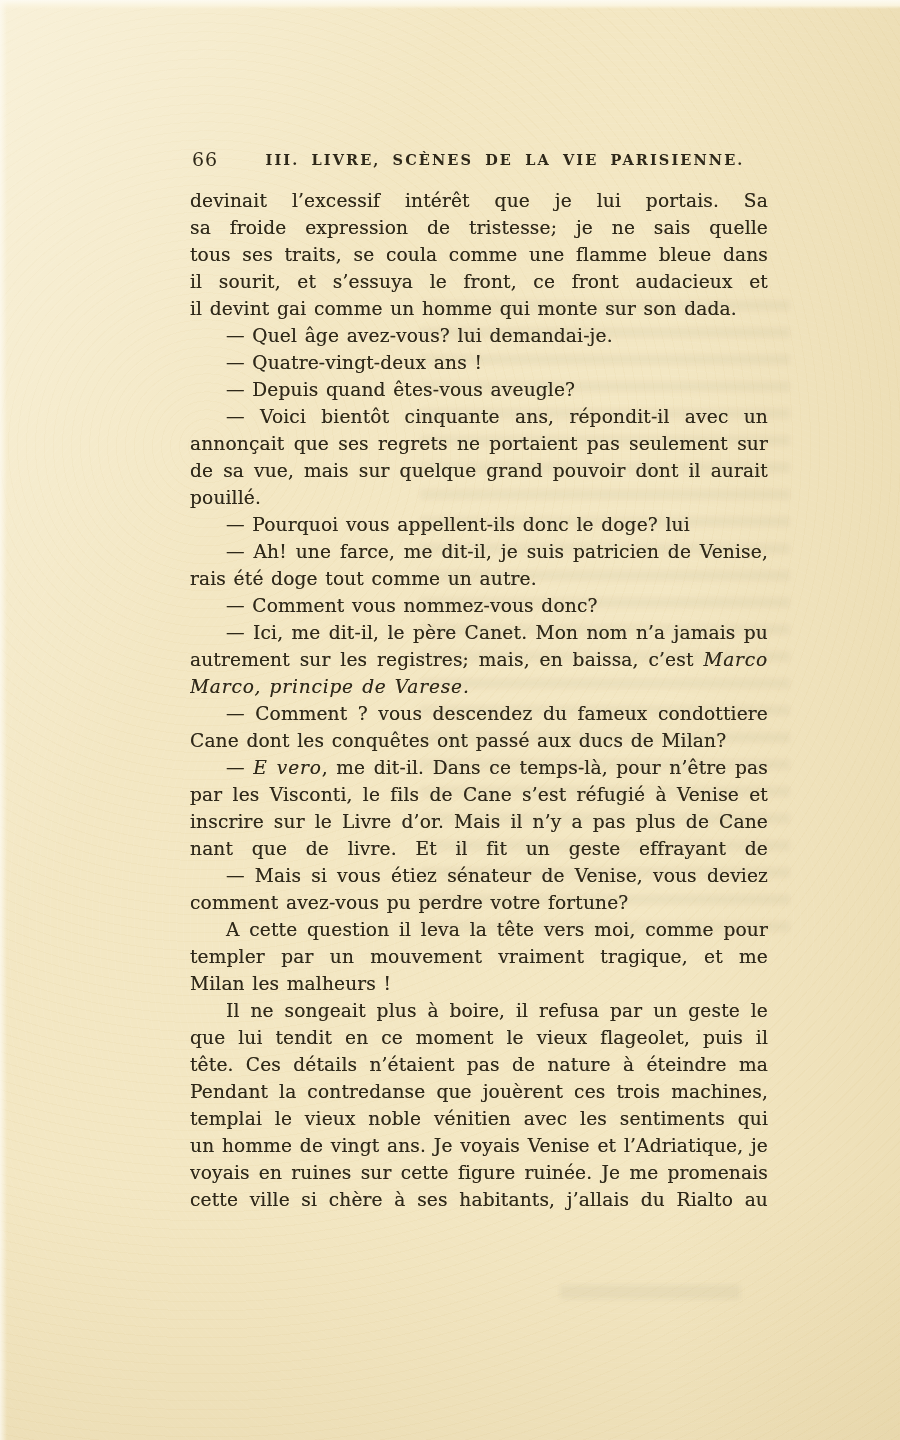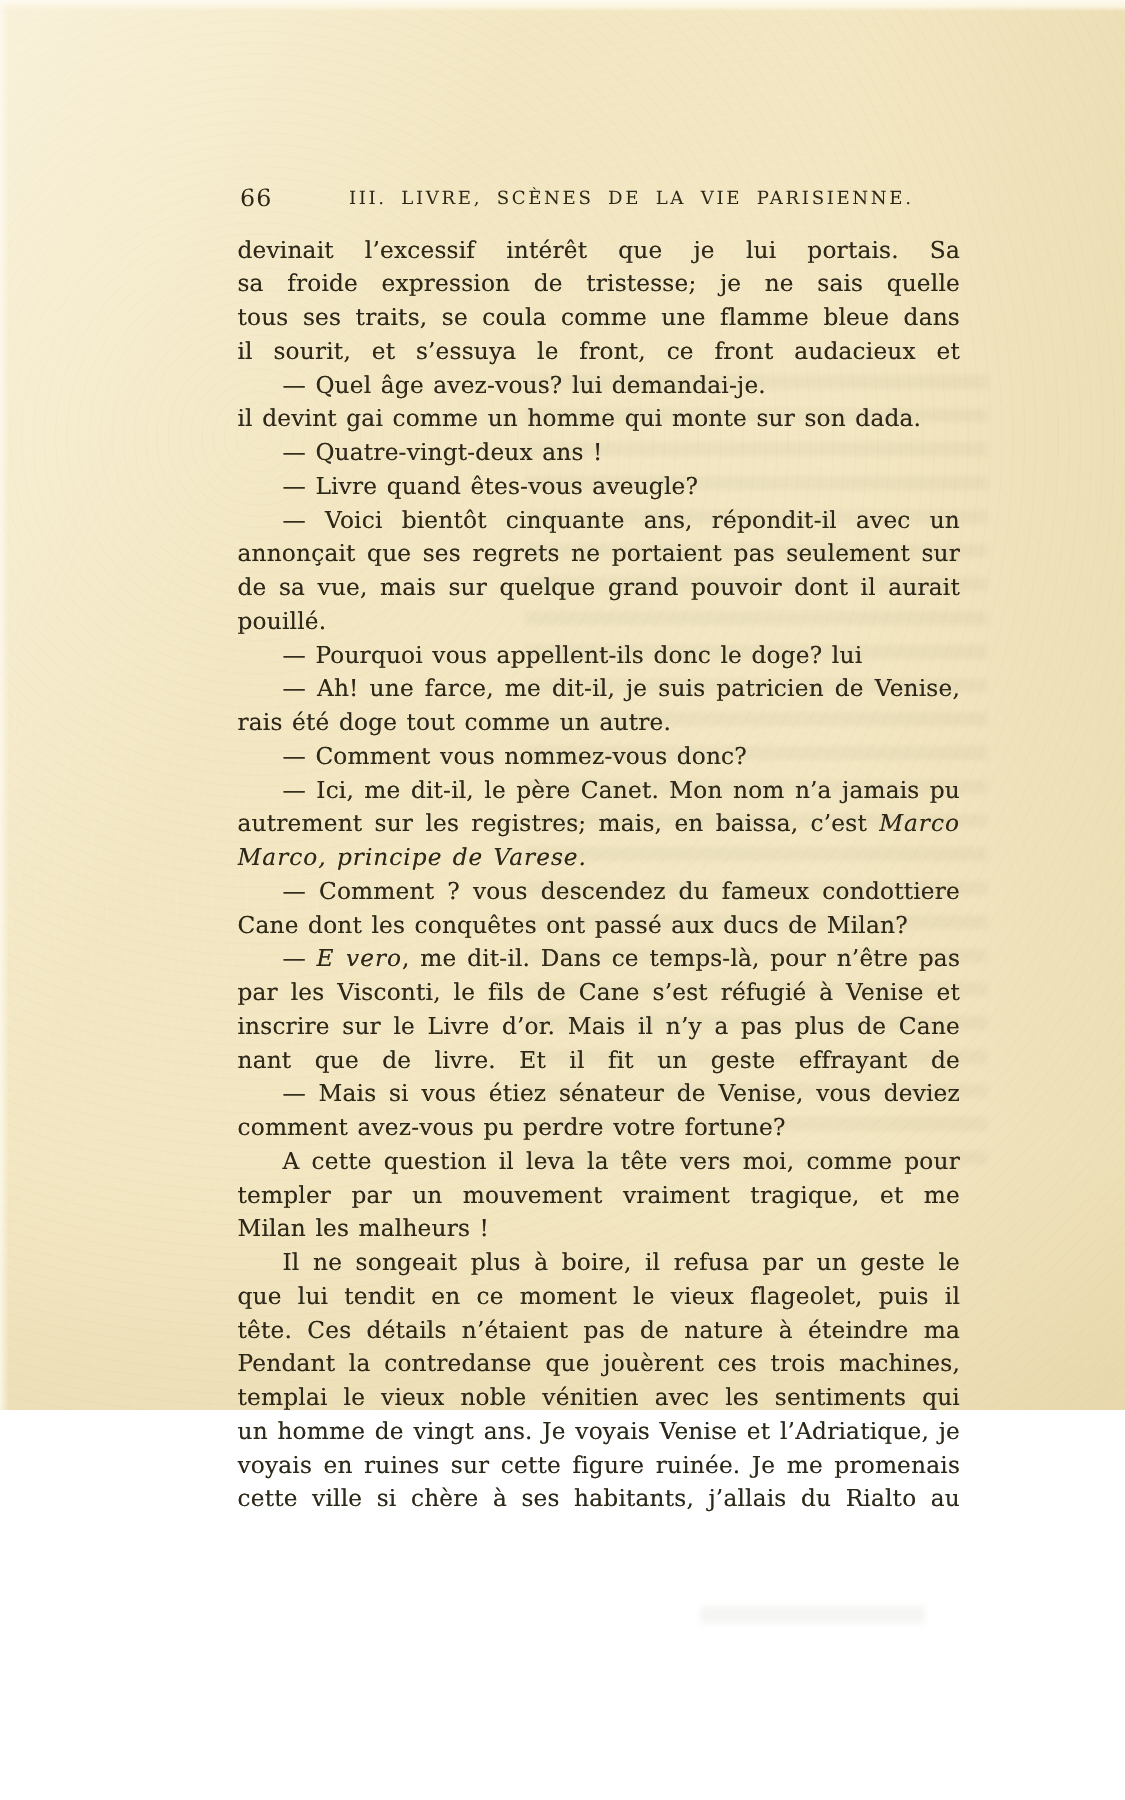--- a/index.html
+++ b/index.html
@@ -3,21 +3,21 @@
 <meta charset="utf-8">
 <style>
   html, body { margin: 0; padding: 0; }
   body {
     width: 900px; height: 1440px;
     font-family: "DejaVu Serif", "Liberation Serif", serif;
     overflow: hidden;
   }
   .scan {
     position: relative;
-    width: 900px; height: 1128px;
+    width: 900px; height: 1440px;
     background-color: #f3e7c3;
     background-image:
       linear-gradient(115deg, rgba(255,253,244,0.45) 0%, rgba(255,253,244,0) 30%),
       linear-gradient(270deg, rgba(205,178,115,0.16) 0%, rgba(205,178,115,0) 26%),
       linear-gradient(0deg, rgba(196,168,104,0.13) 0%, rgba(196,168,104,0) 18%),
       repeating-radial-gradient(circle at 23% 31%, rgba(188,148,62,0.045) 0 1px, rgba(0,0,0,0) 1px 9px),
       repeating-radial-gradient(circle at 71% 64%, rgba(255,255,255,0.05) 0 1px, rgba(0,0,0,0) 1px 7px);
   }
   .edge-top {
     position: absolute; top: 0; left: 0; right: 0; height: 9px;
@@ -48,21 +48,21 @@
     color: #2e2819;
   }
   .header { position: relative; height: 24px; margin-bottom: 16px; }
   .page-number {
     position: absolute; left: 2px; top: 0;
     font-size: 19px; letter-spacing: 1px;
   }
   .running-title {
     position: absolute; left: 60px; right: 8px; top: 3px;
     text-align: center;
-    font-size: 14.5px; font-weight: 400;
+    font-size: 14.5px; font-weight: 700;
     letter-spacing: 2.1px; word-spacing: 5px;
     white-space: nowrap;
   }
   .text-block { position: relative; }
   .line {
     height: 27px; overflow: hidden;
     font-size: 18.6px; line-height: 26px;
     letter-spacing: 0.15px; word-spacing: 1.5px;
     text-shadow: 0 0 0.5px rgba(46,40,25,0.55);
     white-space: normal;
@@ -83,24 +83,24 @@
   <div class="sheet">
     <div class="header">
       <span class="page-number">66</span>
       <span class="running-title">III. LIVRE, SCÈNES DE LA VIE PARISIENNE.</span>
     </div>
     <div class="text-block">
         <div class="line j"><span>devinait l’excessif intérêt que je lui portais. Sa physionomie quitta</span></div>
         <div class="line j"><span>sa froide expression de tristesse; je ne sais quelle espérance égaya</span></div>
         <div class="line j"><span>tous ses traits, se coula comme une flamme bleue dans ses rides ;</span></div>
         <div class="line j"><span>il sourit, et s’essuya le front, ce front audacieux et terrible; enfin</span></div>
+        <div class="line"><span>il devint gai comme un homme qui monte sur son dada.</span></div>
         <div class="line ind"><span>— Quel âge avez-vous? lui demandai-je.</span></div>
-        <div class="line"><span>il devint gai comme un homme qui monte sur son dada.</span></div>
         <div class="line ind"><span>— Quatre-vingt-deux ans !</span></div>
-        <div class="line ind"><span>— Livre quand êtes-vous aveugle?</span></div>
+        <div class="line ind"><span>— Depuis quand êtes-vous aveugle?</span></div>
         <div class="line j ind"><span>— Voici bientôt cinquante ans, répondit-il avec un accent qui</span></div>
         <div class="line j"><span>annonçait que ses regrets ne portaient pas seulement sur la perte</span></div>
         <div class="line j"><span>de sa vue, mais sur quelque grand pouvoir dont il aurait été dé-</span></div>
         <div class="line"><span>pouillé.</span></div>
         <div class="line ind"><span>— Pourquoi vous appellent-ils donc le doge? lui demandai-je.</span></div>
         <div class="line j ind"><span>— Ah! une farce, me dit-il, je suis patricien de Venise, et j’au-</span></div>
         <div class="line"><span>rais été doge tout comme un autre.</span></div>
         <div class="line ind"><span>— Comment vous nommez-vous donc?</span></div>
         <div class="line j ind"><span>— Ici, me dit-il, le père Canet. Mon nom n’a jamais pu s’écrire</span></div>
         <div class="line j"><span>autrement sur les registres; mais, en baissa, c’est </span><span class="it">Marco Facino</span></div>

